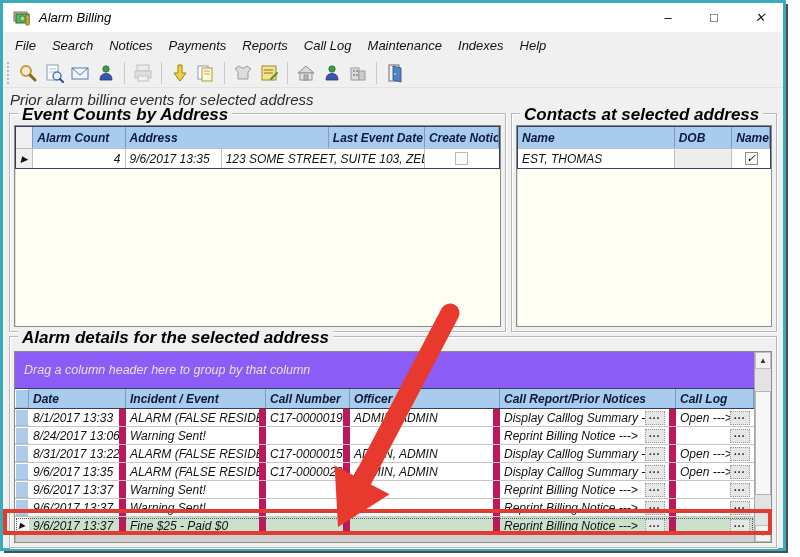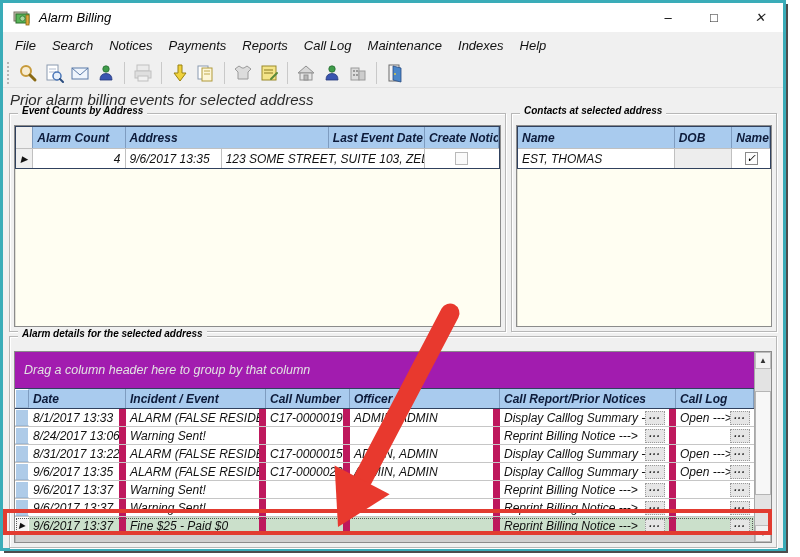--- a/index.html
+++ b/index.html
@@ -25,21 +25,21 @@
 
   .toolbar { position:absolute; left:0; top:55px; width:100%; height:30px; background:#F0F0F0; display:flex; align-items:center; border-bottom:1px solid #e2e2e2; }
   .toolbar-grip { width:3px; height:22px; margin:0 5px 0 4px; border-left:2px dotted #b5b5b5; }
   .tb-icon { width:24px; height:24px; display:flex; align-items:center; justify-content:center; margin:0 1px; }
   .tb-sep { width:1px; height:22px; background:#c9c9c9; margin:0 5px; }
 
   .statusline { position:absolute; left:7px; top:88px; font-size:15px; color:#2b2b2b; }
 
   
   .groupbox { position:absolute; border:1px solid #b7b7b7; box-shadow:inset 1px 1px 0 #fff, 1px 1px 0 #fff; }
-  .groupbox-label { position:absolute; top:-9px; left:8px; background:#F0F0F0; padding:0 4px; font-size:10px; font-weight:bold; color:#000; }
+  .groupbox-label { position:absolute; top:-9px; left:8px; background:#F0F0F0; padding:0 4px; font-size:17px; font-weight:bold; color:#000; }
   .sunken-panel { position:absolute; background:#FFFEF2; border:1px solid #8b8b8b; box-shadow:inset 1px 1px 0 rgba(0,0,0,0.12); }
 
   #group-events   { left:6px;  top:110px; width:497px; height:219px; }
   #group-contacts { left:508px; top:110px; width:266px; height:219px; }
   #group-details  { left:6px;  top:333px; width:768px; height:212px; }
   #group-events .sunken-panel, #group-contacts .sunken-panel { left:4px; top:11px; right:4px; bottom:4px; }
   #group-details .sunken-panel { left:4px; top:14px; right:4px; bottom:4px; background:#CFCFCF; display:flex; }
 
   
   .mini-table { border:1px solid #30415e; }
@@ -54,21 +54,21 @@
   .center-cell { justify-content:center; }
   .gray-cell { background:#ededed !important; }
 
   
   .ec-sel{width:18px;} .ec-count{width:96px;} .ec-date{width:100px;} .ec-addr{width:212px;} .ec-notice{width:77px; border-right:none;}
   
   .ct-name{width:158px;} .ct-dob{width:58px;} .ct-bill{width:38px; border-right:none;}
 
   
   .details-main { flex:1; display:flex; flex-direction:column; overflow:hidden; }
-  .groupby-bar { height:36px; background:#a21caf; color:#e3e3e3; font-size:12.5px; display:flex; align-items:center; padding-left:9px; }
+  .groupby-bar { height:36px; background:#8b5cf6; color:#e3e3e3; font-size:12.5px; display:flex; align-items:center; padding-left:9px; }
   .grid-head { display:flex; height:21px; border-top:1px solid #30415e; border-bottom:1px solid #30415e; }
   .grid-head .g-cell { background:#A9CBEE; font-weight:bold; font-size:12px; color:#0d1b3a; border-right:1px solid #7e9cc0; }
   .g-cell { display:flex; align-items:center; padding:0 4px; overflow:hidden; white-space:nowrap; font-size:12px; border-right:7px solid #be185d; }
   .g-row { display:flex; height:18px; background:#fff; border-bottom:1px solid #c6c6c6; }
   .g-row .g-cell { height:17px; }
   .g-sel { width:14px; padding:0; background:#AECBE8; border:1px solid #fff; border-bottom:1px solid #9db9d6; display:flex; align-items:center; justify-content:center; font-size:8px; }
   .gc-date{width:97px;} .gc-inc{width:140px;} .gc-num{width:84px;} .gc-off{width:150px;}
   .gc-rep{width:176px; justify-content:space-between;} .gc-log{flex:1; justify-content:space-between; border-right:none;}
   .ellipsis-btn { width:20px; height:14px; background:#e6e6e6; border:1px dotted #9a9a9a; font-size:10px; font-weight:bold; line-height:8px; display:flex; align-items:flex-start; justify-content:center; letter-spacing:1px; color:#222; flex:none; }
   .g-row.selected { background:#CBE0CB; outline:1px dotted #555; outline-offset:-2px; }

